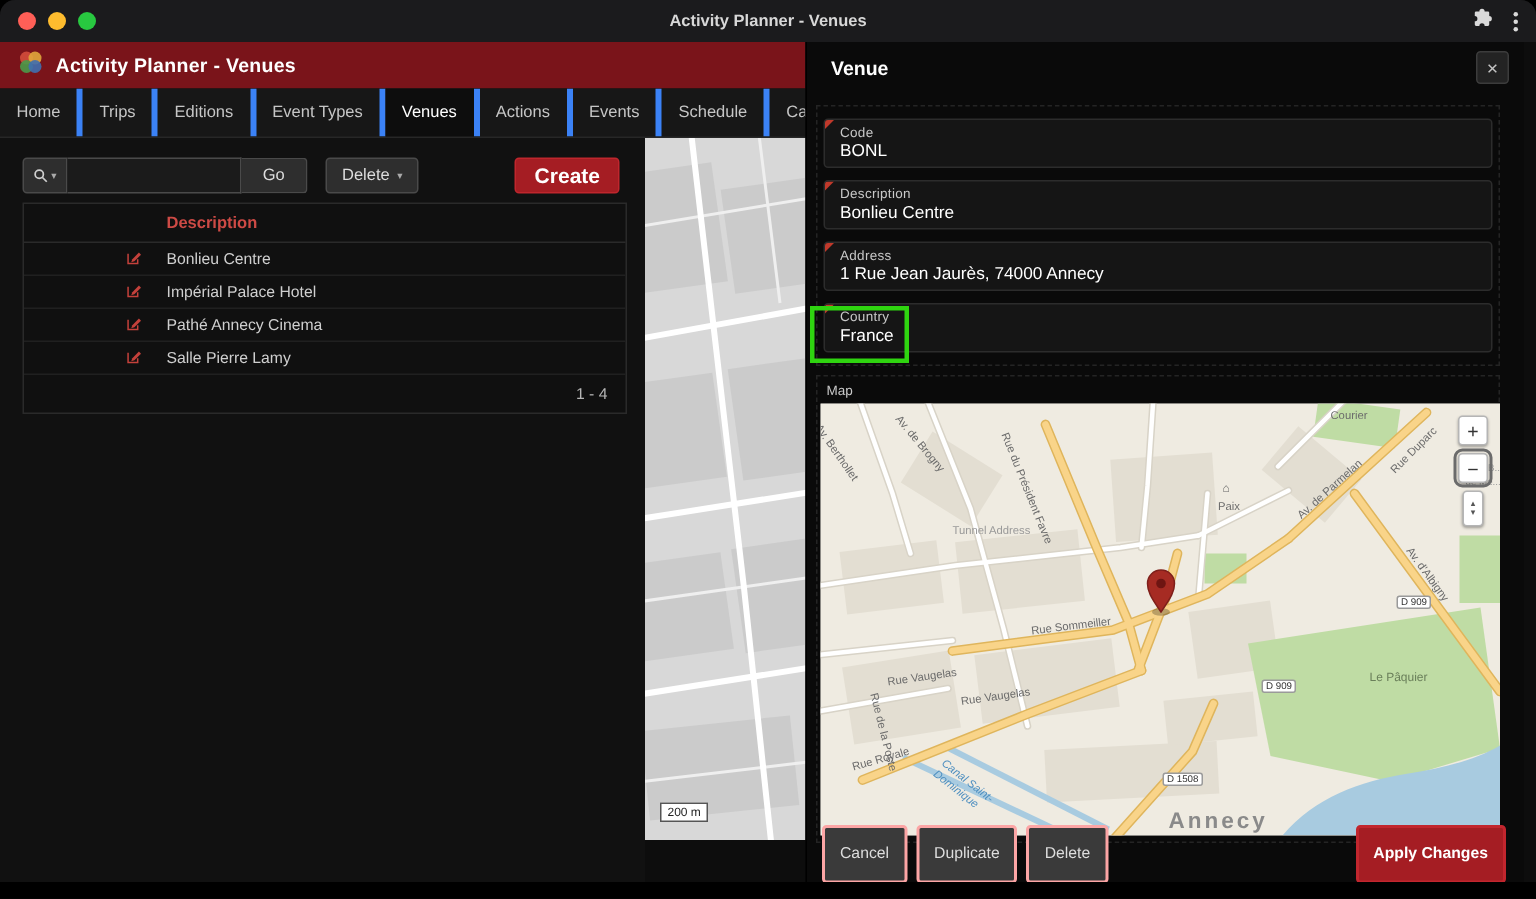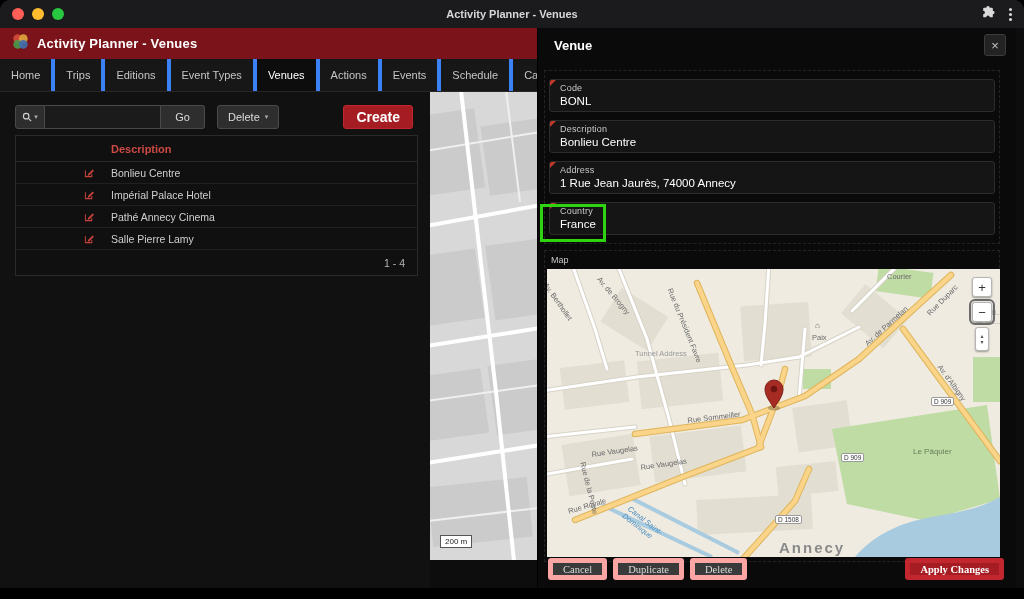--- a/index.html
+++ b/index.html
@@ -73,21 +73,21 @@
   .lbl-city { font-size:15px; color:#8a8a8a; font-weight:bold; letter-spacing:2px; }
   .badge { position:absolute; background:#fff; border:1px solid #9a9a9a; border-radius:2px; font-size:6.5px; color:#333; padding:0 2px; z-index:2; }
   .bld { position:absolute; font-size:8px; color:#666; z-index:2; }
   .zoomctl { position:absolute; right:8px; top:8px; display:flex; flex-direction:column; gap:5px; align-items:center; z-index:3; }
   .zoom-btn { width:20px; height:20px; background:#fff; border:1px solid #b5b5b5; border-radius:3px; font-size:13px; color:#333; display:flex; align-items:center; justify-content:center; box-shadow:0 1px 2px rgba(0,0,0,.35); }
   .zoom-btn.focused { outline:2px solid #6b6b6b; outline-offset:1px; }
   .tilt-ctl { width:14px; height:24px; background:#fff; border:1px solid #b5b5b5; border-radius:3px; display:flex; flex-direction:column; align-items:center; justify-content:center; box-shadow:0 1px 2px rgba(0,0,0,.35); }
   .tilt-ctl span { font-size:6px; color:#555; line-height:1; }
 
   .panel-footer { position:absolute; left:0; bottom:0; width:100%; height:32px; display:flex; align-items:center; gap:6px; padding:0 12px 6px 10px; }
-  .pbtn { height:22px; padding:0 10px; background:#3a3a3a; border:5px solid #fca5a5; border-radius:3px; color:#ddd; font-size:10.5px;font-family:Liberation Serif, serif; }
+  .pbtn { height:39px; padding:0 10px; background:#3a3a3a; border:2px solid #fca5a5; border-radius:3px; color:#ddd; font-size:10.5px; }
   .pbtn-apply { margin-left:auto; background:#a51d23; border-color:#c2262e; color:#fff; font-weight:bold; }
 </style>
 </head>
 <body>
 
 <div class="window">
 
   <div class="titlebar">
     <div class="traffic">
       <i class="tl-red"></i>

